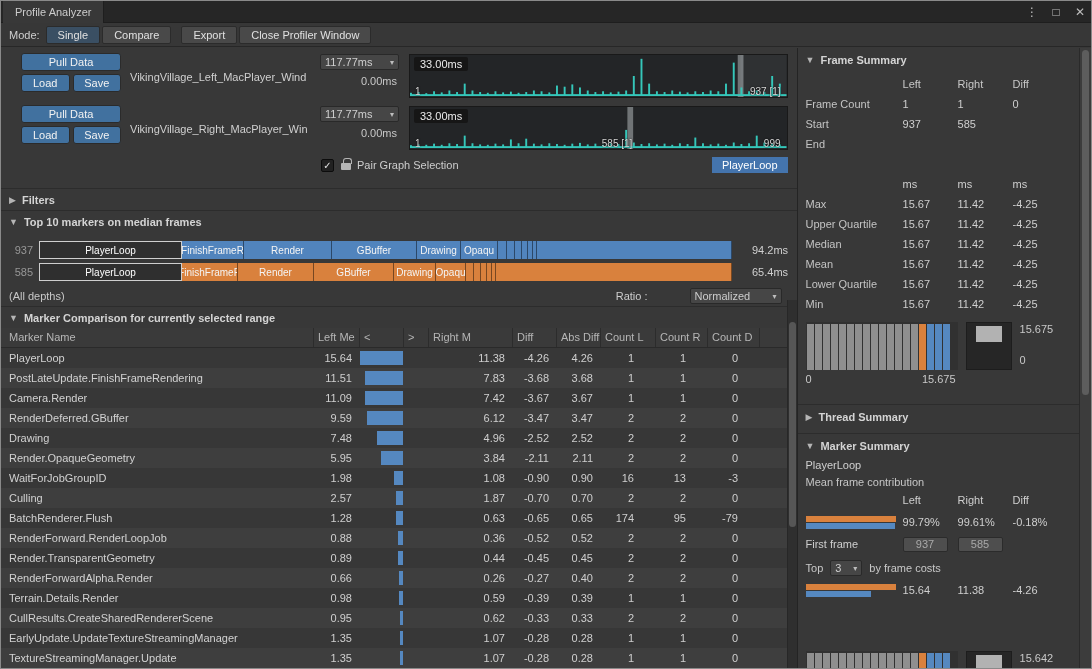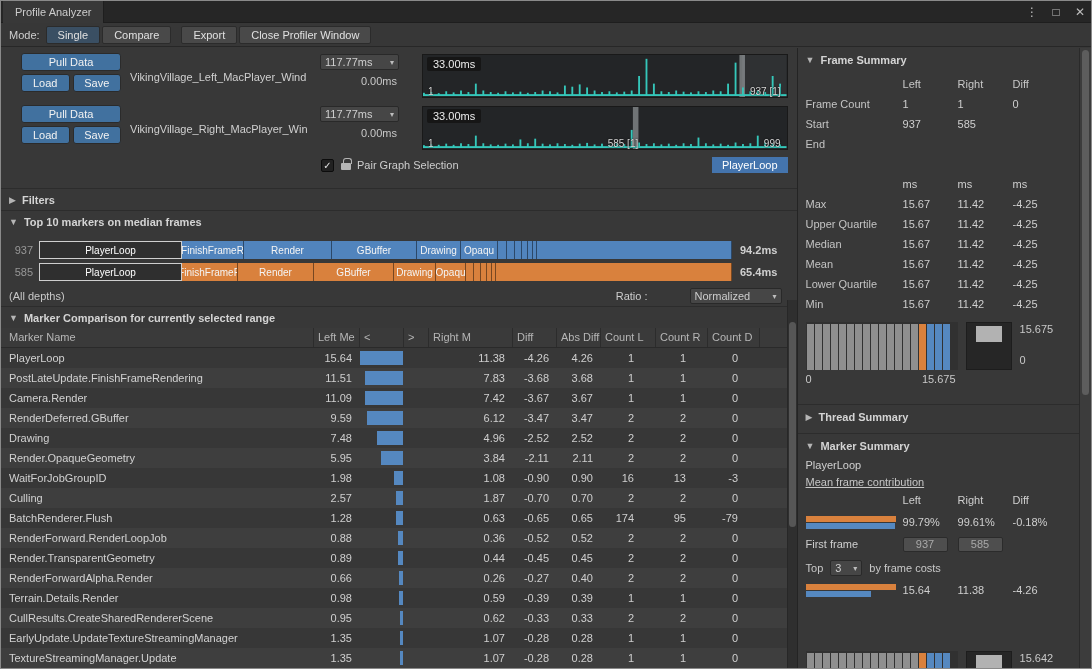--- a/index.html
+++ b/index.html
@@ -36,21 +36,21 @@
   .btn.blue { background:#41719f; color:#f2f2f2; }
   .btn-row { display:flex; gap:3px; }
   .btn-row .btn { flex:1; }
   .ds-name { width:212px; padding-left:9px; align-self:center; color:#d0d0d0; white-space:nowrap; overflow:hidden; }
   .ds-range { width:66px; display:flex; flex-direction:column; align-items:flex-end; gap:5px; padding-top:1px; }
   .dd { background:#464646; border:1px solid #292929; border-radius:2px; height:16px; display:flex; align-items:center;
         justify-content:space-between; padding:0 4px; color:#cfcfcf; font-size:11px; gap:4px; }
   .dd .arr { font-size:8px; color:#bdbdbd; }
   .dd.scale { width:79px; }
   .range-min { padding-right:2px; color:#c8c8c8; }
-  .ds-graph { flex:1; margin-left:23px; margin-top:1px; position:relative; background:#232527; border:1px solid #191919; height:44px; overflow:hidden; }
+  .ds-graph { flex:1; margin-left:10px; margin-top:1px; position:relative; background:#232527; border:1px solid #191919; height:44px; overflow:hidden; }
   .graph-chip { position:absolute; top:2px; left:4px; background:#161616; color:#ececec; padding:0 6px; line-height:14px;
                 border-radius:2px; z-index:2; font-size:11px; }
   .gax { position:absolute; bottom:0; z-index:2; color:#d6d6d6; font-size:10px; text-shadow:0 0 2px #000; }
   .gax.l { left:5px; } .gax.r { right:6px; } .gax.m { left:55%; transform:translateX(-50%); }
 
   
   .pair-row { height:18px; margin-top:2px; display:flex; align-items:center; padding:0 9px 0 320px; }
   .cb { width:13px; height:13px; background:#212121; border:1px solid #0c0c0c; border-radius:2px; color:#e0e0e0;
         font-size:10px; line-height:11px; text-align:center; }
   .lock { width:10px; height:7px; background:#b5b5b5; border-radius:1px; position:relative; margin:3px 6px 0 7px; }
@@ -68,21 +68,21 @@
   
   #tm-rows { margin-top:8px; }
   .tm-row { display:flex; align-items:center; height:20px; margin-bottom:2px; padding-left:8px; }
   .tm-frame { width:24px; text-align:right; color:#979797; margin-right:6px; }
   .tm-bar { width:693px; height:18px; display:flex; }
   .seg { height:18px; border-right:1px solid rgba(0,0,0,0.45); font-size:10px; color:#f4f4f4; display:flex;
          align-items:center; justify-content:center; overflow:hidden; white-space:nowrap; flex:0 0 auto; }
   .seg.blue { background:#5184bd; }
   .seg.orange { background:#d9813d; }
   .seg.selected { background:#2f2f2f; border:1px solid #cfcfcf; color:#ffffff; }
-  .tm-total { margin-left:8px; color:#d0d0d0;font-weight:bold; }
+  .tm-total { margin-left:20px; color:#d0d0d0; }
   .tm-foot { display:flex; align-items:center; height:22px; padding:2px 9px 0 8px;gap:36px; }
   .tm-foot .spacer { flex:1; }
   .tm-foot .ratio { margin-right:6px; color:#cdcdcd; }
   .dd.ratio { width:92px; }
 
   
   .cmp-grid { display:grid; grid-template-columns:313px 46px 44px 25px 84px 44px 44px 55px 52px 52px 1fr; }
   .cmp-head { margin-right:10px; height:20px; background:#3a3a3a; border-bottom:1px solid #2a2a2a; }
   .cmp-head .hcell { border-right:1px solid #2c2c2c; color:#b6b6b6; padding-left:4px; line-height:19px;
                      overflow:hidden; white-space:nowrap; }
@@ -114,21 +114,21 @@
   .hist { height:48px; display:flex; align-items:flex-end; gap:1px; background:#313131; padding:0 1px; }
   .hbar { width:7px; height:46px; }
   .hbar.g { background:#8f8f8f; } .hbar.o { background:#d9813d; } .hbar.b { background:#5588c0; }
   .hist-min { position:absolute; left:0; top:51px; color:#c8c8c8; }
   .hist-max { position:absolute; right:2px; top:51px; color:#c8c8c8; }
   .boxplot { width:46px; height:48px; background:#262626; border:1px solid #1d1d1d; position:relative; }
   .bp-box { position:absolute; left:9px; right:9px; top:3px; height:16px; background:#b2b2b2; }
   .bp-labels { display:flex; flex-direction:column; justify-content:space-between; height:44px; padding-top:1px; color:#c8c8c8; }
 
   .ms-line { padding:3px 8px; color:#d0d0d0; }
-  .ms-sub { padding:2px 8px 1px; color:#c6c6c6;text-decoration:underline; }
+  .ms-sub { padding:2px 8px 1px; color:#c6c6c6; }
   .ms-grid { display:grid; grid-template-columns:97px 55px 55px 1fr; margin-left:8px; height:22px; align-items:center; }
   .ms-grid .v { color:#cfcfcf; }
   .stack { width:90px; height:15px; display:flex; flex-direction:column; justify-content:center; gap:1px; }
   .st-top { height:6px; background:#d9813d; }
   .st-bot { height:6px; background:#5588c0; }
   .ff-btn { width:45px; height:15px; background:#4e4e4e; border:1px solid #2b2b2b; border-radius:2px; color:#a9a9a9;
             display:flex; align-items:center; justify-content:center; margin-right:8px; }
   .top-row { display:flex; align-items:center; gap:7px; margin:4px 0 2px 8px; height:18px; }
   .dd.top3 { width:32px; }
   .ms-hist { margin-top:50px; }

